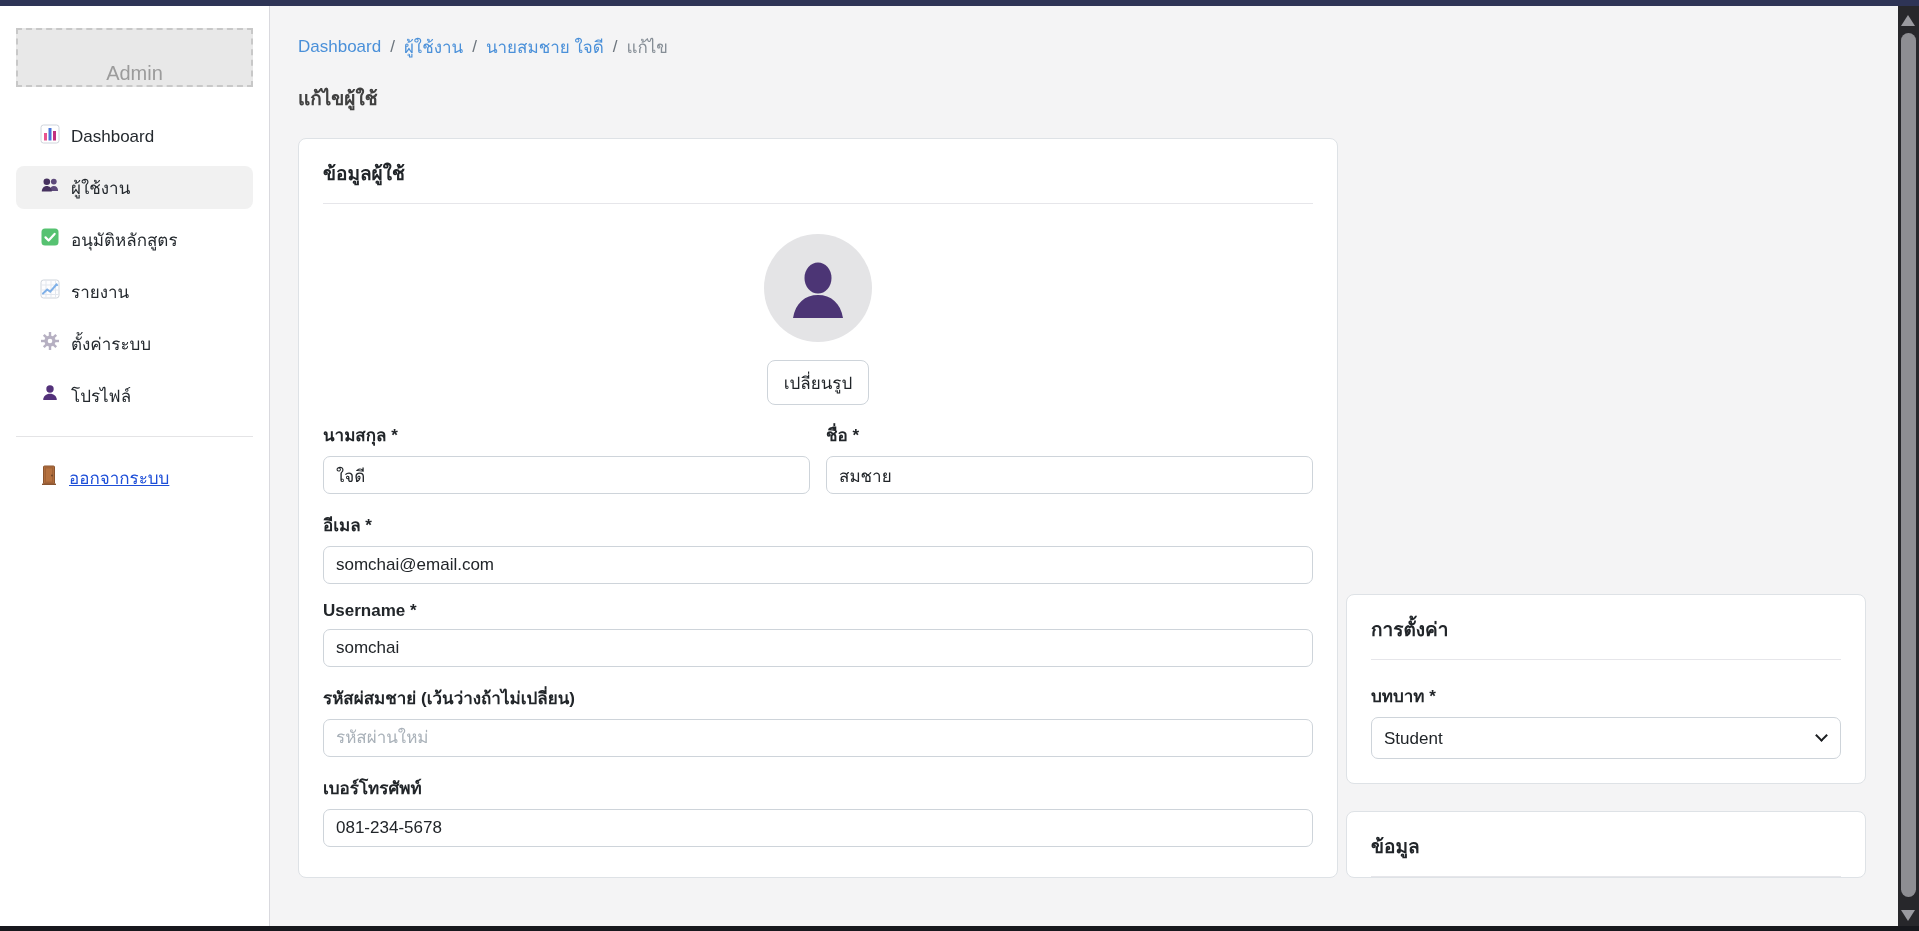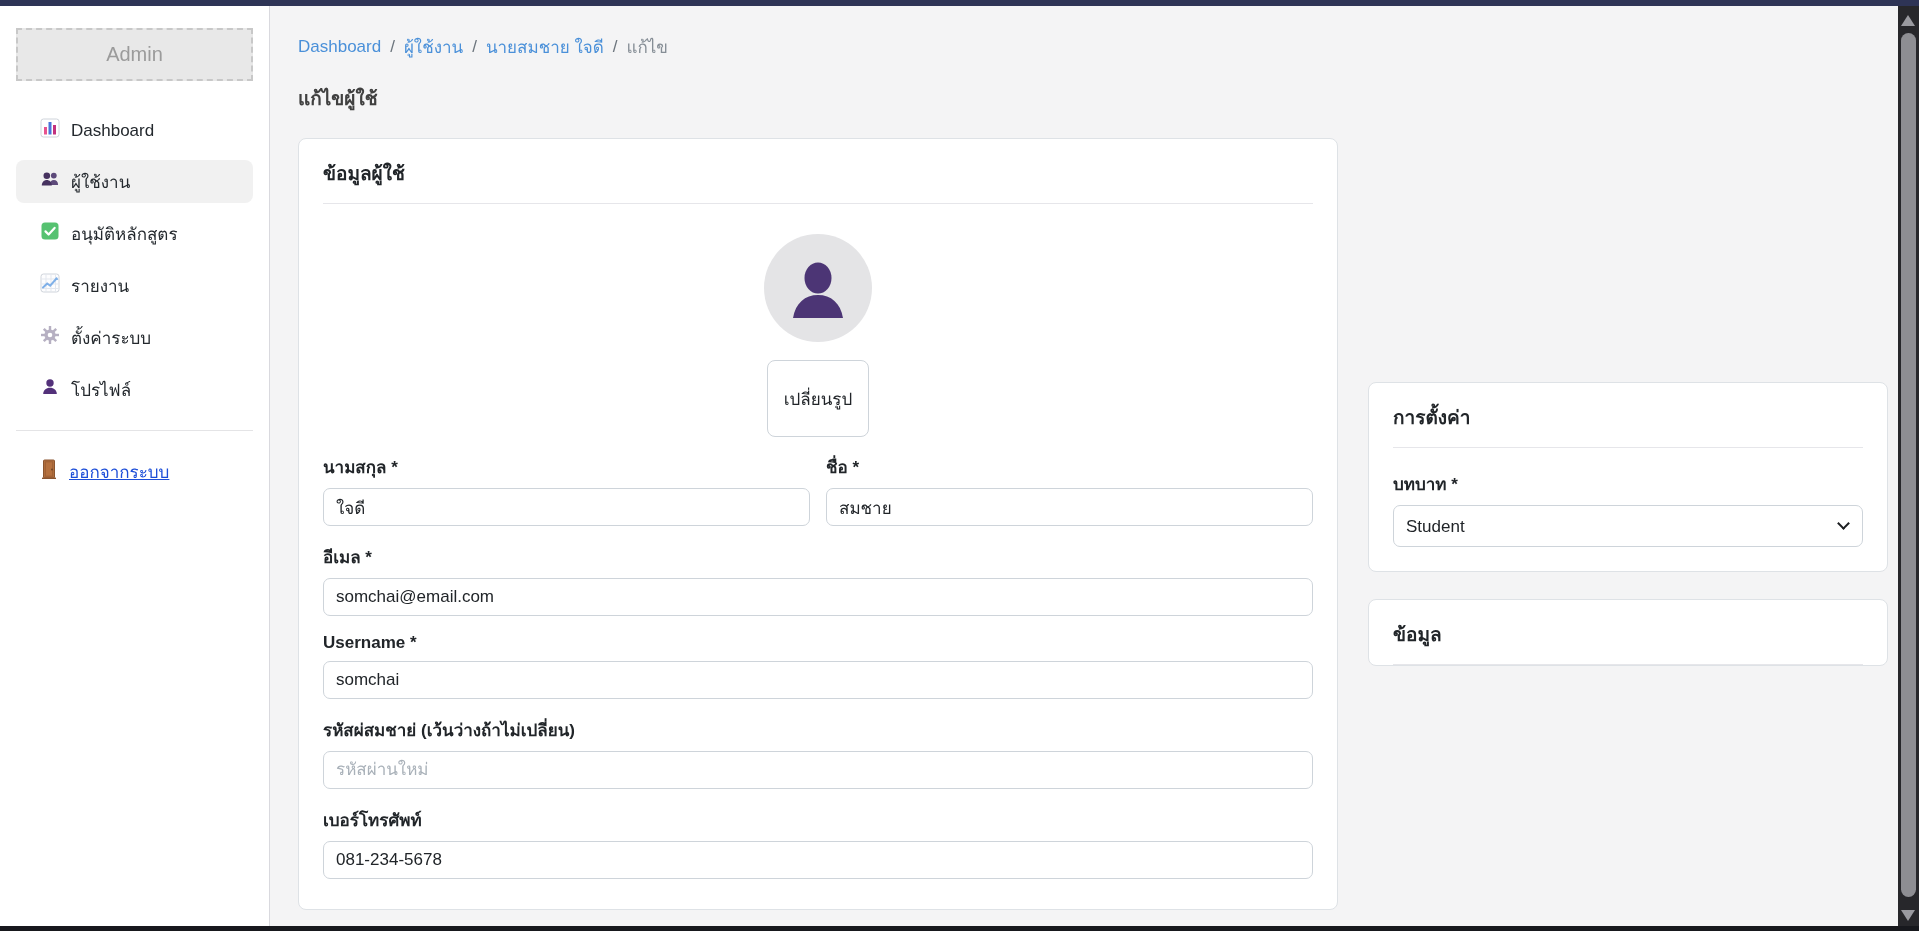--- a/index.html
+++ b/index.html
@@ -9,59 +9,59 @@
     color:#212529; background:#f4f4f5; position:relative;
   }
   
   .topbar { position:absolute; top:0; left:0; width:1919px; height:6px; background:#2e3456; z-index:30; }
   .bottombar { position:absolute; bottom:0; left:0; width:1919px; height:5px; background:#17181d; z-index:30; }
   .app { position:absolute; top:6px; left:0; width:1919px; height:920px; display:flex; }
 
   
   .sidebar { width:270px; min-width:270px; background:#ffffff; border-right:1px solid #d9d9de; height:100%; }
   .logo-box {
-    margin:22px 16px 0 16px; height:53px; background:#e8e8e8;
-    border:2px dashed #c8c8c8; display:flex; align-items:center; justify-content:center;
+    margin:22px 16px 0 16px; height:59px; background:#e8e8e8;
+    border:2px dashed #c8c8c8; display:flex; align-items:flex-end; justify-content:center;
     color:#9b9b9b; font-size:20px;
   }
   .nav { margin-top:29px; }
   .nav-item {
     margin:0 16px 9px 16px; padding:8px 10px 8px 24px; border-radius:8px;
     display:flex; align-items:center; gap:11px; font-size:17px; color:#24292e; cursor:pointer;
   }
   .nav-item.active { background:#f1f1f1; }
   .nav-item svg { flex:0 0 auto; }
   .side-divider { border:none; border-top:1px solid #e4e4e6; margin:19px 16px; }
   .logout { color:#1d4ed8; }
   .logout .lbl { text-decoration:underline; }
 
   
   .content { flex:1 1 auto; background:#f4f4f5; padding:27px 25px 0 28px; overflow:hidden; }
   .breadcrumb { font-size:17px; color:#6c757d; display:flex; gap:9px; align-items:center; }
   .breadcrumb a { color:#4a90d9; text-decoration:none; cursor:pointer; }
   .crumb-current { color:#868e96; }
   .page-title { font-size:19px; font-weight:700; color:#404040; margin:23px 0 25px 0; }
 
-  .cols { display:flex; gap:30px; align-items:center; }
+  .cols { display:flex; gap:8px; align-items:flex-end; }
   .card {
     background:#fff; border:1px solid #dee2e6; border-radius:8px;
   }
   .card-head {
     margin:0 24px; padding:19px 0 15px 0; border-bottom:1px solid #e6e6ea;
     font-size:19px; font-weight:700; color:#212529;
   }
   .main-card { width:1040px; min-width:1040px; }
   .main-card .card-body { padding:24px 24px 30px 24px; }
 
   .avatar-wrap { text-align:center; margin-top:6px; }
   .avatar { display:inline-block; }
   .photo-btn-row { text-align:center; margin-top:14px; }
   .btn-light {
     display:inline-block; background:#fff; border:1px solid #ced4da; border-radius:8px;
-    padding:24px 16px; font-size:17px; color:#212529; cursor:pointer;
+    padding:8px 16px; font-size:17px; color:#212529; cursor:pointer;
     font-family:"Liberation Sans","DejaVu Sans",sans-serif;
   }
   .form { margin-top:16px; }
   .grid2 { display:grid; grid-template-columns:1fr 1fr; gap:0 16px; }
   .fgroup { margin-bottom:17px; }
   .flabel { display:block; font-size:17px; font-weight:700; margin-bottom:8px; color:#212529; }
   .finput {
     width:100%; height:38px; border:1px solid #ced4da; border-radius:7px;
     padding:0 12px; font-size:17px; color:#212529; background:#fff; outline:none;
     font-family:"Liberation Sans","DejaVu Sans",sans-serif;

